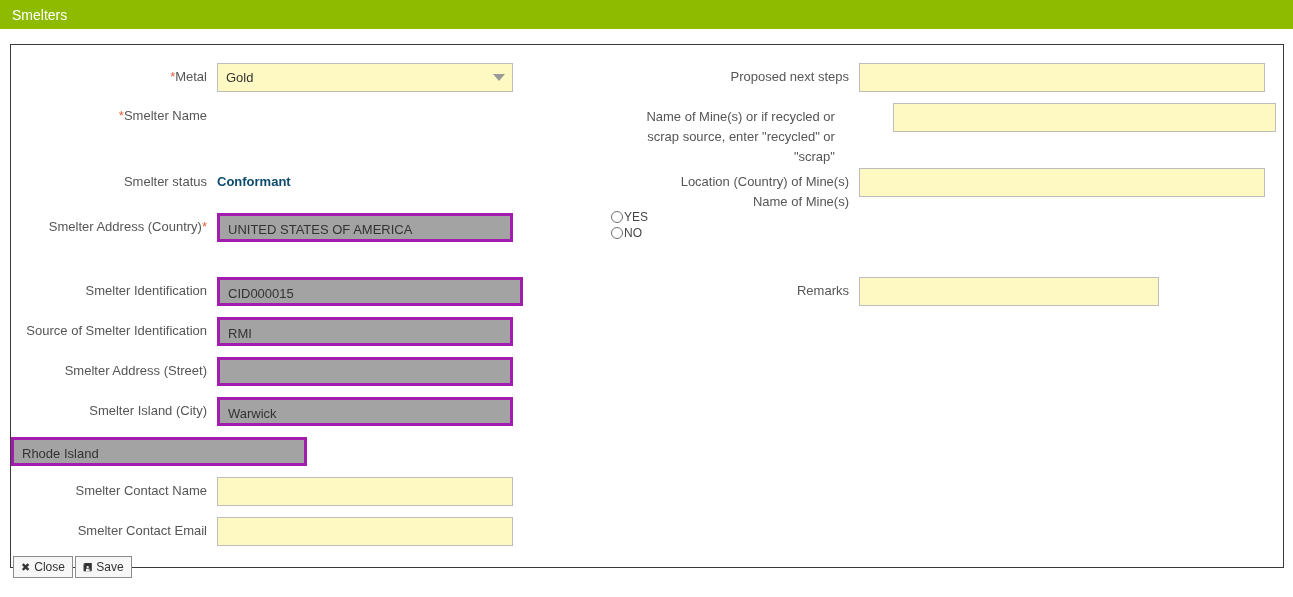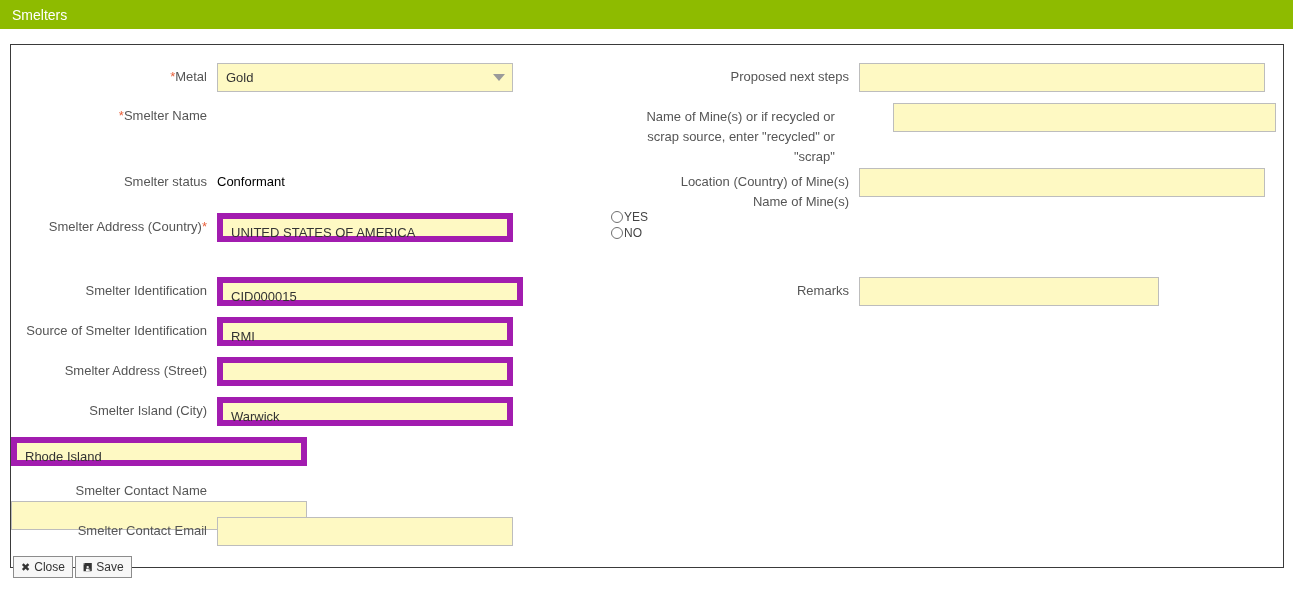--- a/index.html
+++ b/index.html
@@ -77,29 +77,30 @@
     border: 1px solid #bdbdbd;
     background: #fef9c3;
     font-family: "Liberation Sans", sans-serif;
     font-size: 13px;
     color: #333333;
     padding: 0 8px;
     line-height: 27px;
     outline: none;
   }
   .inp.disabled {
-    background: #fef9c3;
-    border: 6px solid #a21caf;
+    background: #a3a3a3;
+    border: 3px solid #a21caf;
     color: #333333;
   }
   .plain-value {
     font-size: 13px;
-    color: #000000;
+    color: #0c4a6e;
     line-height: 20px;
     padding-top: 4px;
+    font-weight: bold;
   }
 
   
   .select-wrap {
     position: relative;
     width: 296px;
     height: 29px;
   }
   .select-wrap .inp {
     width: 100%;
@@ -280,21 +281,21 @@
 
     <div class="row" style="left:0; top:352px; width:526px;">
       <div class="lbl" style="width:206px; padding-right:10px;"><span>Smelter Island (City)</span></div>
       <div class="inp disabled" style="width:296px;">Warwick</div>
     </div>
 
     <div class="row" style="left:0; top:392px; width:526px;">
       <div class="inp disabled" style="width:296px;">Rhode Island</div>
     </div>
 
-    <div class="row" style="left:0; top:432px; width:526px;flex-direction:column;">
+    <div class="row" style="left:0; top:432px; width:526px;">
       <div class="lbl" style="width:206px; padding-right:10px;"><span>Smelter Contact Name</span></div>
       <div class="inp" style="width:296px;"></div>
     </div>
 
     <div class="row" style="left:0; top:472px; width:526px;">
       <div class="lbl" style="width:206px; padding-right:10px;"><span>Smelter Contact Email</span></div>
       <div class="inp" style="width:296px;"></div>
     </div>
 
     <div class="row" style="left:600px; top:18px; width:665px;">

